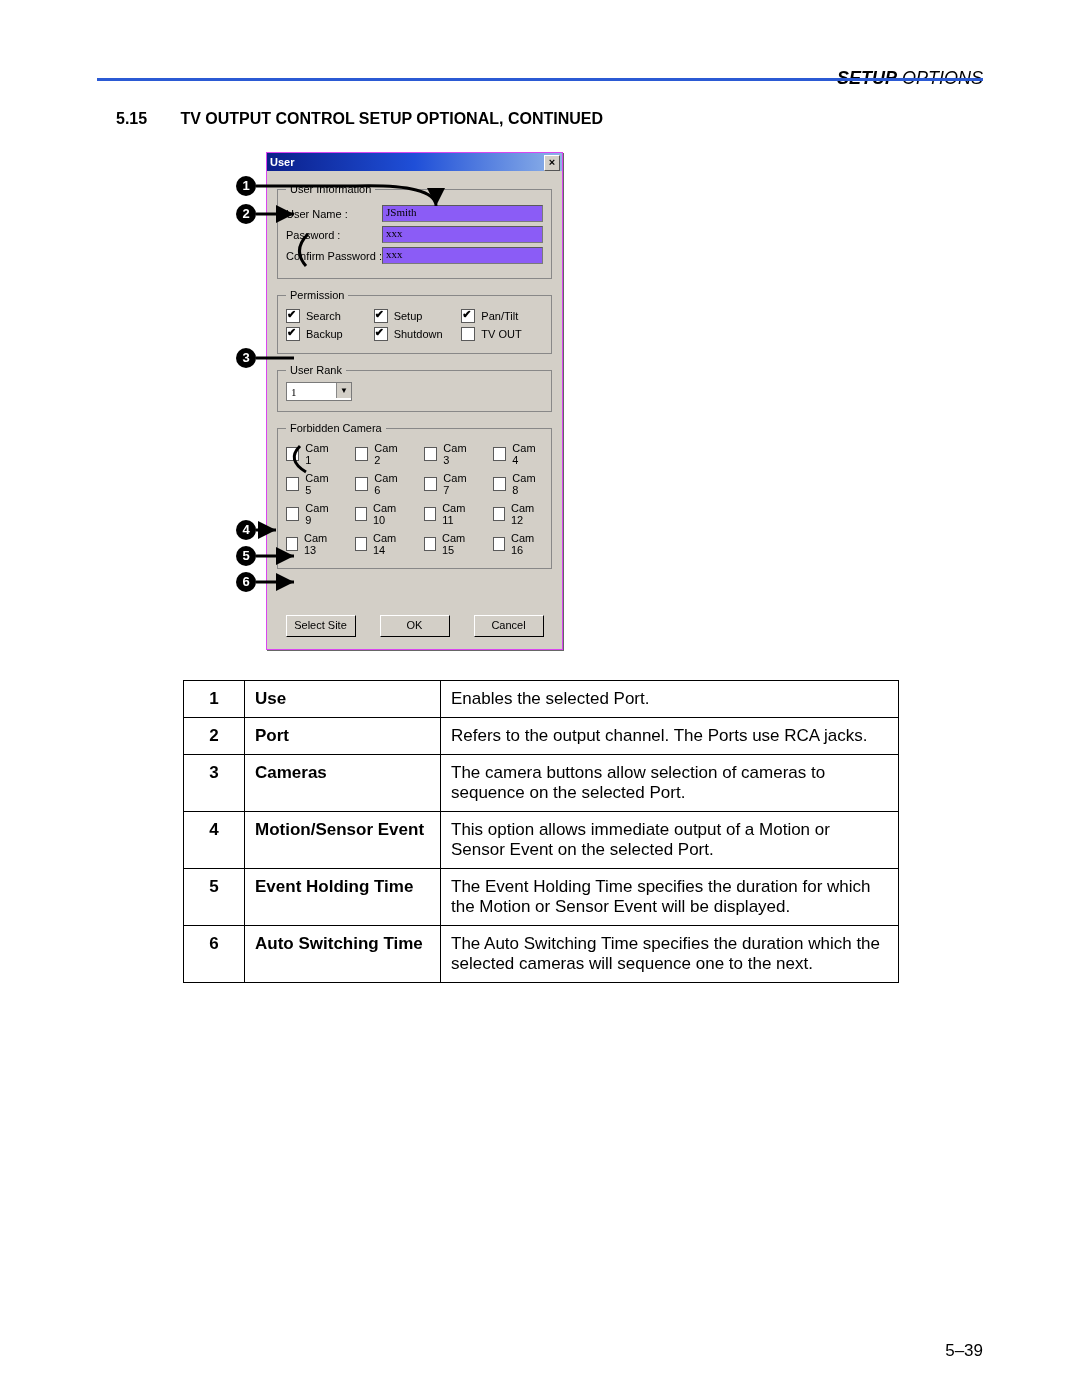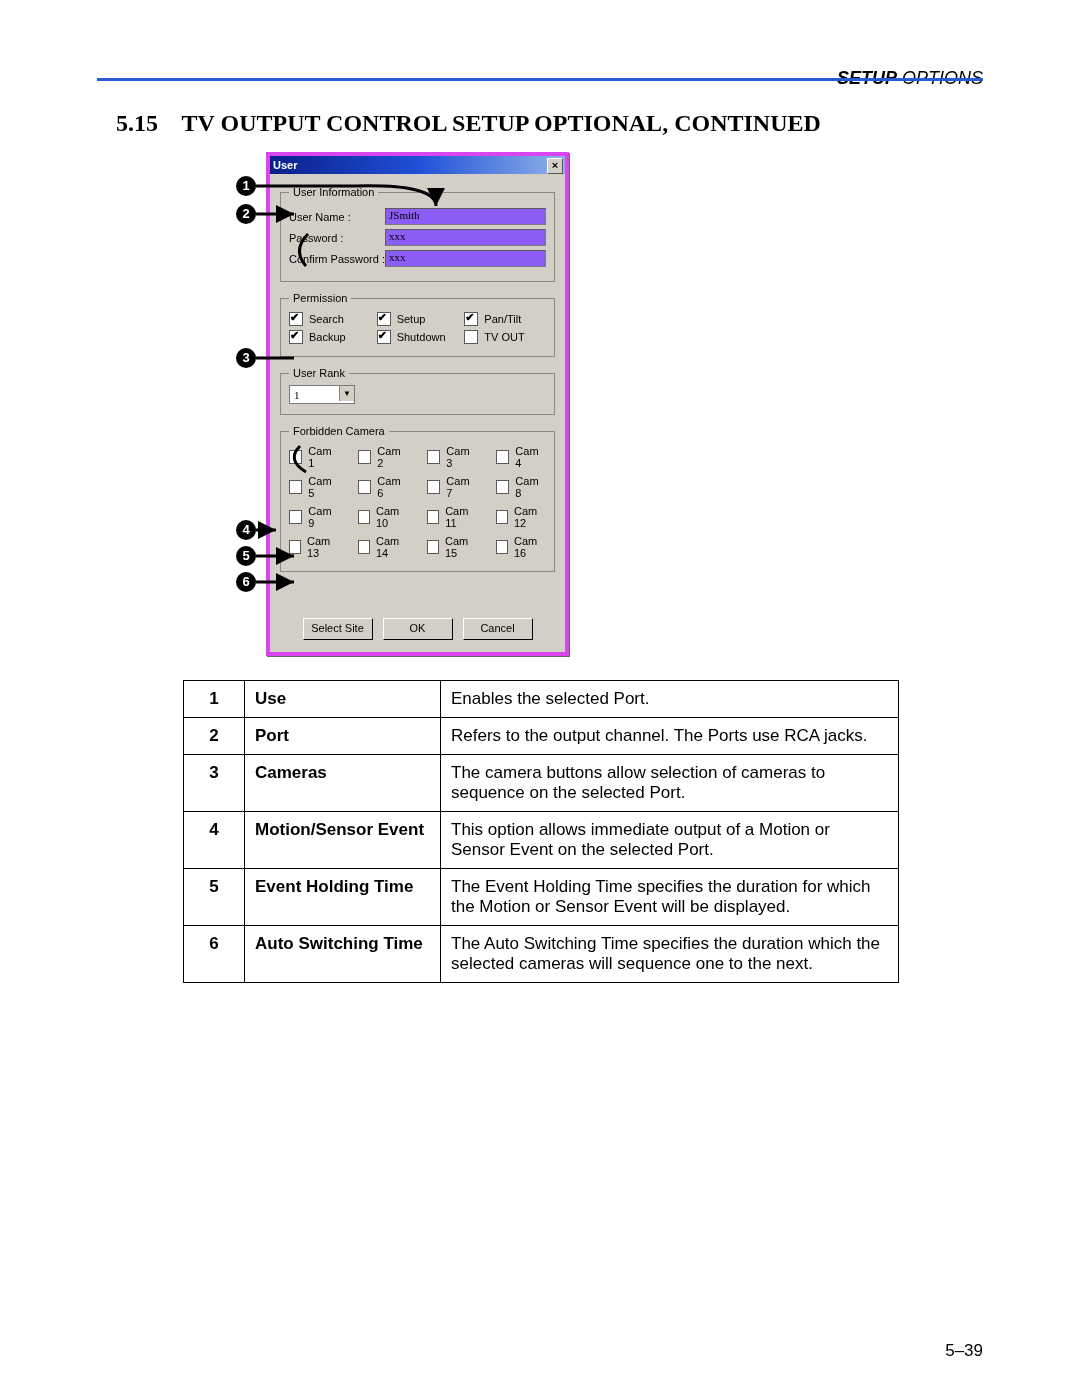--- a/index.html
+++ b/index.html
@@ -1,25 +1,25 @@
 <!DOCTYPE html>
 <html><head>
 <meta charset="utf-8">
 <style>
 html,body{margin:0;padding:0;background:#fff;font-family:Arial,Helvetica,sans-serif;color:#000}
 .page{width:1080px;height:1397px;position:relative}
 .header-line{position:absolute;left:97px;right:97px;top:78px;height:3px;background:#2b5ad4}
 .header-label{position:absolute;right:97px;top:68px;font-size:18px;font-style:italic;font-family:Arial,Helvetica,sans-serif}
 .header-label .bold{font-weight:bold}
-.section-title{position:absolute;left:116px;top:110px;font-size:24px;font-weight:bold;font-family:Liberation Serif, serif}
+.section-title{position:absolute;left:116px;top:110px;font-size:16px;font-weight:bold;font-family:Liberation Sans, sans-serif}
 .section-title .num{display:inline-block;width:60px}
 
 
 .dialog-wrap{position:absolute;left:266px;top:152px;width:295px}
-.dialog{width:295px;background:#d3cfc7;border:4px solid #d946ef;box-shadow:1px 1px 0 #666}
+.dialog{width:295px;background:#d3cfc7;border:1px solid #d946ef;box-shadow:1px 1px 0 #666}
 .titlebar{height:18px;background:linear-gradient(to right,#0a1f8a 0%,#1f4fd8 50%,#8fb3e8 100%);color:#fff;font:bold 11px/18px Tahoma,Arial;padding:0 3px;position:relative}
 .close-x{position:absolute;right:2px;top:2px;width:14px;height:14px;background:#d3cfc7;border:1px solid #fff;border-right-color:#555;border-bottom-color:#555;color:#000;font:bold 11px/12px Arial;text-align:center}
 .dlg-body{padding:6px 10px 12px 10px;font:11px Tahoma,Arial;color:#000}
 
 fieldset{border:1px solid #888;border-top-color:#fff;border-left-color:#fff;margin:6px 0 10px 0;padding:6px 8px 10px 8px;position:relative}
 fieldset{border:1px solid #888}
 legend{font:11px Tahoma,Arial;padding:0 4px;color:#000;background:#d3cfc7}
 
 .form-row{display:flex;align-items:center;margin:4px 0}
 .form-row label{width:96px;font:11px Tahoma,Arial}
@@ -28,21 +28,21 @@
 .perm-grid{display:grid;grid-template-columns:1fr 1fr 1fr;gap:4px 6px;padding:2px 0}
 .chk-item{display:flex;align-items:center;font:11px Tahoma,Arial}
 .chk{width:12px;height:12px;background:#fff;border:1px solid #5a5a5a;margin-right:6px;position:relative;display:inline-block}
 .chk.on::after{content:"✔";position:absolute;left:0;top:-2px;font:bold 11px Arial;color:#000}
 
 .rank-sel{width:60px;height:17px;background:#fff;border:1px solid #7a7a7a;display:flex;align-items:center;position:relative;font:11px Tahoma;padding-left:4px}
 .rank-sel .dd{position:absolute;right:0;top:0;width:14px;height:15px;background:#d3cfc7;border-left:1px solid #888;display:flex;align-items:center;justify-content:center;font-size:8px}
 
 .cam-grid{display:grid;grid-template-columns:1fr 1fr 1fr 1fr;gap:6px 19px;padding:2px 0}
 
-.dlg-buttons{display:flex;justify-content:center;gap:10px;margin-top:46px}
+.dlg-buttons{display:flex;justify-content:center;gap:24px;margin-top:46px}
 .btn{min-width:68px;height:20px;background:#d3cfc7;border:1px solid #000;border-top-color:#fff;border-left-color:#fff;font:11px/18px Tahoma,Arial;text-align:center}
 
 
 .callouts{position:absolute;left:236px;top:152px;width:320px;height:500px;pointer-events:none}
 .co{position:absolute;width:20px;height:20px;border-radius:50%;background:#000;color:#fff;font:bold 13px/20px Arial;text-align:center}
 
 .arrows{position:absolute;left:236px;top:152px;width:340px;height:500px;pointer-events:none}
 
 
 .legend-table{position:absolute;left:183px;top:680px;width:716px;border-collapse:collapse;font-family:Arial,Helvetica,sans-serif;font-size:17px}

